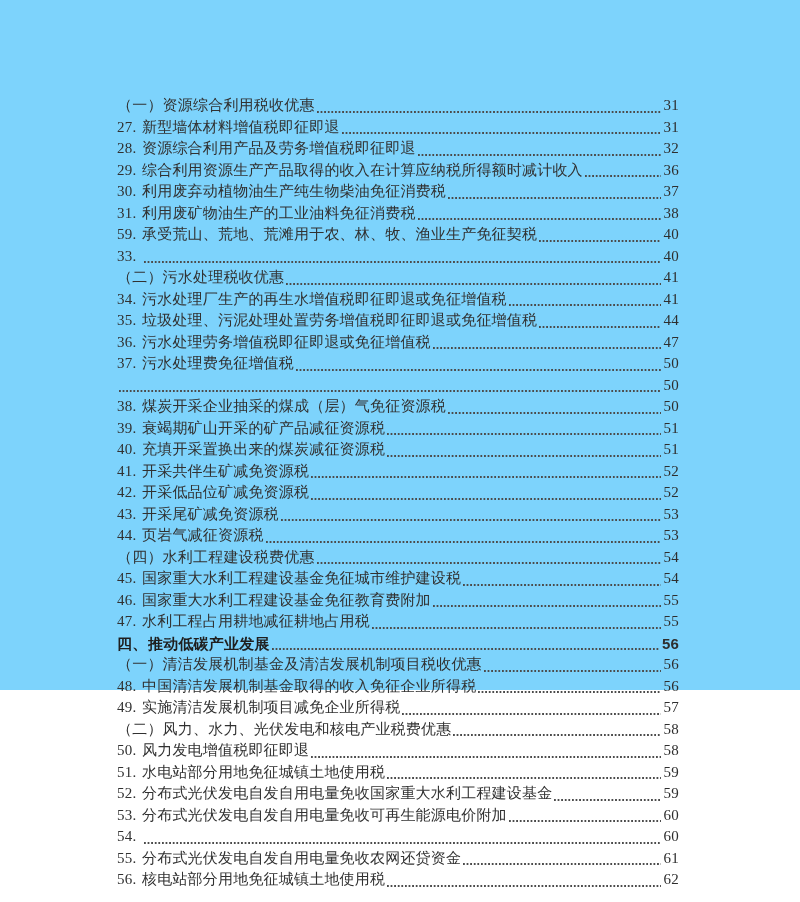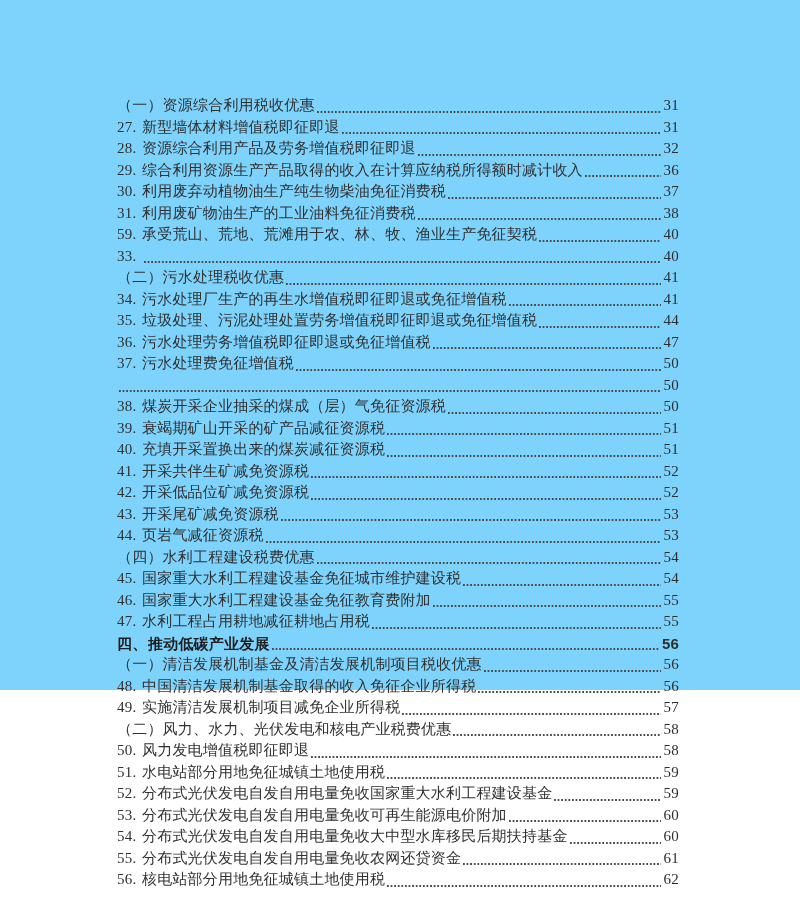--- a/index.html
+++ b/index.html
@@ -307,21 +307,20 @@
 
   <div class="toc-row type-item">
     <span class="toc-num">53.</span>
     <span class="toc-label">分布式光伏发电自发自用电量免收可再生能源电价附加</span>
     <span class="toc-dots"></span>
     <span class="toc-page">60</span>
   </div>
 
   <div class="toc-row type-item">
     <span class="toc-num">54.</span>
-    <span class="toc-label">分布式光伏发电自发自用电量免收大中型水库移民后期扶持基金</span>
     <span class="toc-dots"></span>
     <span class="toc-page">60</span>
   </div>
 
   <div class="toc-row type-item">
     <span class="toc-num">55.</span>
     <span class="toc-label">分布式光伏发电自发自用电量免收农网还贷资金</span>
     <span class="toc-dots"></span>
     <span class="toc-page">61</span>
   </div>

